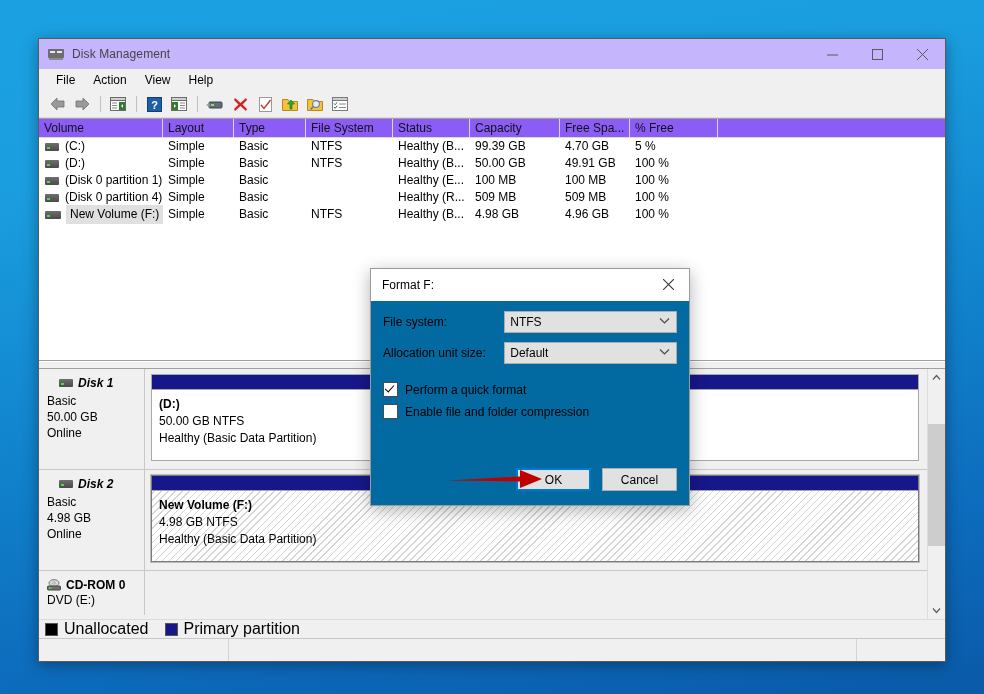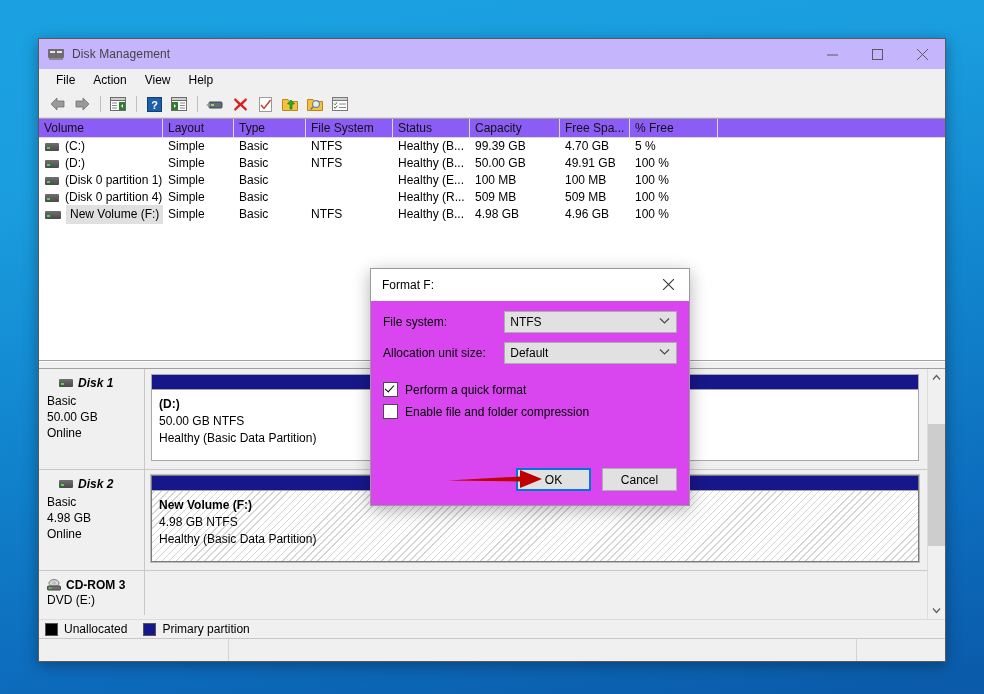--- a/index.html
+++ b/index.html
@@ -293,38 +293,38 @@
     height: 18px;
     background: #f0f0f0;
     display: flex;
     align-items: center;
     padding-left: 6px;
     gap: 6px;
     border-top: 1px solid #dcdcdc;
     flex: 0 0 auto;
   }
   .legend .sw { width: 11px; height: 11px; border: 1px solid #555; }
-  .legend .lab { font-size: 12px; margin-right: 10px; }
+  .legend .lab { font-size: 16px; margin-right: 10px; }
 
   
   .statusbar {
     height: 22px;
     background: #f0f0f0;
     border-top: 1px solid #c8c8c8;
     display: flex;
     flex: 0 0 auto;
   }
   .status-seg { border-right: 1px solid #d4d4d4; height: 100%; box-sizing: border-box; }
 
   
   #format-dialog {
     position: absolute;
     left: 331px; top: 229px;
     width: 320px; height: 238px;
-    background: #d946ef;
+    background: #0369a1;
     border: 1px solid #9a9a9a;
     box-shadow: 0 4px 16px rgba(0,0,0,0.30);
     box-sizing: border-box;
     z-index: 50;
   }
   .dlg-title {
     height: 32px;
     background: #fff;
     display: flex;
     align-items: center;
@@ -679,21 +679,21 @@
         </div>
         <div class="disk-row" style="height: 44px; border-bottom: 0px;">
           <div class="disk-info">
             <div class="cd-title">
               <span style="display:inline-block;width:14px;height:12px;position:relative;"><svg width="14" height="12" viewBox="0 0 14 12">
                   <ellipse cx="7" cy="4" rx="5" ry="3.4" fill="#d8d8d8" stroke="#7b7b7b"></ellipse>
                   <ellipse cx="7" cy="4" rx="1.4" ry="1" fill="#fff" stroke="#7b7b7b" stroke-width="0.6"></ellipse>
                   <rect x="0.5" y="7" width="13" height="4" rx="0.7" fill="#6f6f6f" stroke="#4a4a4a"></rect>
                   <rect x="2" y="8.3" width="2.6" height="1.5" fill="#4bdc4b"></rect>
                 </svg></span>
-              <span>CD-ROM 3</span>
+              <span>CD-ROM 0</span>
             </div>
             <div class="disk-meta">DVD (E:)</div>
           </div>
           <div class="disk-parts"></div>
         </div>
       </div>
     <div class="vscroll">
       <div class="sb-arrow">
         <svg width="9" height="7" viewBox="0 0 9 7">
             <path d="M1 5.5 L4.5 1.5 L8 5.5" fill="none" stroke="currentColor" stroke-width="1.3"></path>

